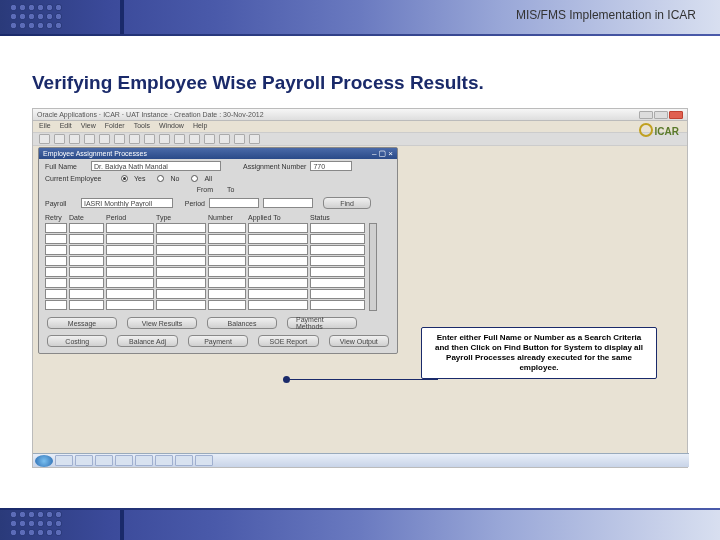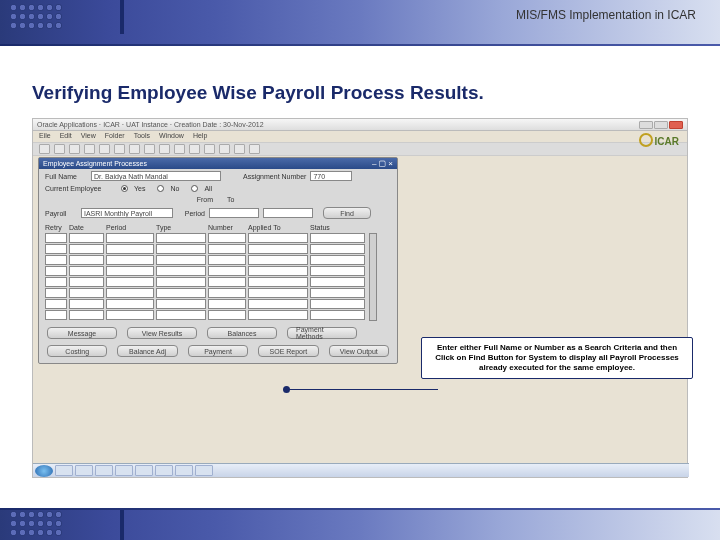--- a/index.html
+++ b/index.html
@@ -1,19 +1,19 @@
 <!DOCTYPE html>
 <html><head>
 <meta charset="utf-8">
 <style>
   * { box-sizing: border-box; margin: 0; padding: 0; }
   body { width: 720px; height: 540px; font-family: Arial, sans-serif; background: #fff; overflow: hidden; position: relative; }
 
   
-  .top-band { height: 44px; background: linear-gradient(90deg, #2a3a7a 0%, #3b4a9a 15%, #4a5aaa 30%, #6a7ac0 50%, #9aa8d8 70%, #d8dff0 100%); display: flex; align-items: center; position: relative; }
+  .top-band { height: 34px; background: linear-gradient(90deg, #2a3a7a 0%, #3b4a9a 15%, #4a5aaa 30%, #6a7ac0 50%, #9aa8d8 70%, #d8dff0 100%); display: flex; align-items: center; position: relative; }
   .corner-dots { position: absolute; left: 10px; top: 4px; display: grid; grid-template-columns: repeat(6, 7px); grid-template-rows: repeat(3, 7px); gap: 2px; }
   .corner-dots div { background: radial-gradient(circle, #5c6cb8 50%, #2a3a7a 60%); border-radius: 50%; }
   .header-tick { position: absolute; left: 120px; top: 0; width: 4px; height: 34px; background: #1a2a6a; }
   .header-title { position: absolute; right: 24px; top: 8px; font-size: 12px; color: #333; }
   .top-underline { height: 2px; background: linear-gradient(90deg, #1a2a6a 0%, #4a5aaa 100%); }
 
   
   .page-title { padding: 36px 32px 14px 32px; font-size: 19px; font-weight: bold; color: #1a2a6a; }
 
   
@@ -50,21 +50,21 @@
   .thead div { font-size:7px; color:#333; text-align:left; }
   .trow { display:flex; gap:2px; margin-bottom:1px; }
   .trow div { background:#fff; border:1px solid #888; height:10px; }
   .c1{width:22px;} .c2{width:35px;} .c3{width:48px;} .c4{width:50px;} .c5{width:38px;} .c6{width:60px;} .c7{width:55px;}
   .scroll { width:8px; background:#d0d0d0; border:1px solid #888; }
 
   .btn-row { display:flex; gap:10px; justify-content:flex-start; padding:3px 8px; }
   .btn-row .btn { width: 70px; }
 
   
-  .callout { position:absolute; left:388px; top:218px; width:272px; background:#fff; border:1px solid #1a2a6a; border-radius:2px; padding:5px 8px; font-size:8px; font-weight:bold; text-align:center; line-height:1.25; color:#000; }
+  .callout { position:absolute; left:388px; top:218px; width:236px; background:#fff; border:1px solid #1a2a6a; border-radius:2px; padding:5px 8px; font-size:8px; font-weight:bold; text-align:center; line-height:1.25; color:#000; }
   .callout-line { position:absolute; left:255px; top:270px; width:150px; height:1px; background:#1a2a6a; }
   .callout-dot { position:absolute; left:250px; top:267px; width:7px; height:7px; background:#1a2a6a; border-radius:50%; }
 
   
   .taskbar { position:absolute; left:0; bottom:0; width:656px; height:14px; background:linear-gradient(#e8eef8, #c8d4e8); border-top:1px solid #9ab; display:flex; align-items:center; padding:0 2px; gap:2px; }
   .start { width:18px; height:12px; border-radius:50%; background:radial-gradient(circle, #7ac0f0, #2a6ab0); }
   .tb { width:18px; height:11px; background:#d8e2f0; border:1px solid #a0b0d0; border-radius:1px; }
 
   
   .bottom-band { position:absolute; left:0; bottom:0; width:720px; height:30px; background:linear-gradient(90deg, #2a3a7a 0%, #3b4a9a 15%, #4a5aaa 30%, #6a7ac0 50%, #9aa8d8 70%, #d8dff0 100%); }

